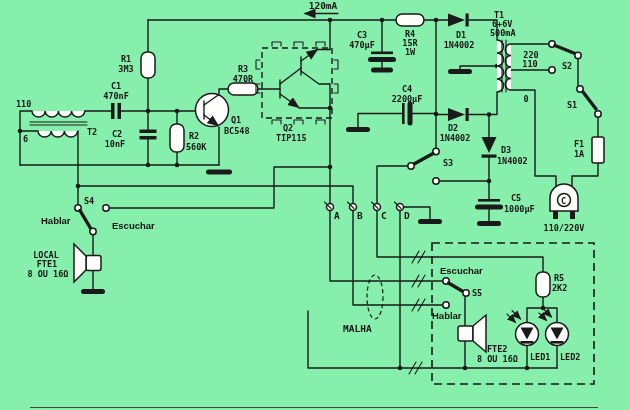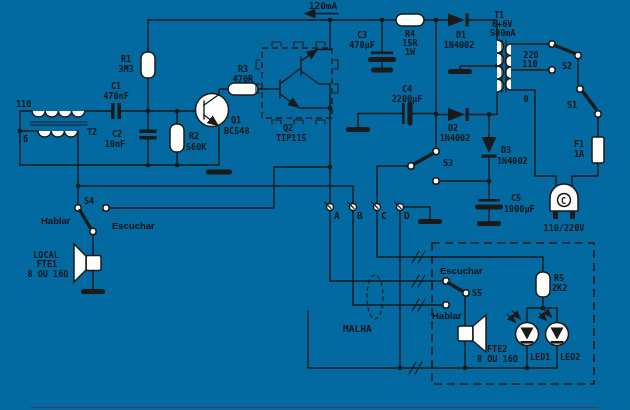--- a/index.html
+++ b/index.html
@@ -1,16 +1,16 @@
 <!DOCTYPE html>
 <html><head>
 <meta charset="utf-8">
 <style>
   html,body{margin:0;padding:0;background:#e8e8e4;}
-  .page{position:relative;width:630px;height:410px;background:#0369a1;overflow:hidden;
+  .page{position:relative;width:630px;height:410px;background:#86efac;overflow:hidden;
         font-family:"DejaVu Sans Mono", monospace;text-align:right;}
   svg{position:absolute;left:0;top:0;}
   .w{fill:none;stroke:#1a1a1a;stroke-width:1.4;stroke-linecap:round;stroke-linejoin:round;}
   .thin{stroke-width:1.1;}
   .comp{fill:#fdfdfb;stroke:#1a1a1a;stroke-width:1.5;}
   .blk{fill:#1a1a1a;stroke:none;}
   .bar{fill:#1a1a1a;stroke:none;}
   .lever{fill:none;stroke:#1a1a1a;stroke-width:3.4;stroke-linecap:round;}
   .contact{fill:#fdfdfb;stroke:#1a1a1a;stroke-width:1.5;}
   .dashbox{fill:none;stroke:#1a1a1a;stroke-width:1.6;stroke-dasharray:8 5;}

